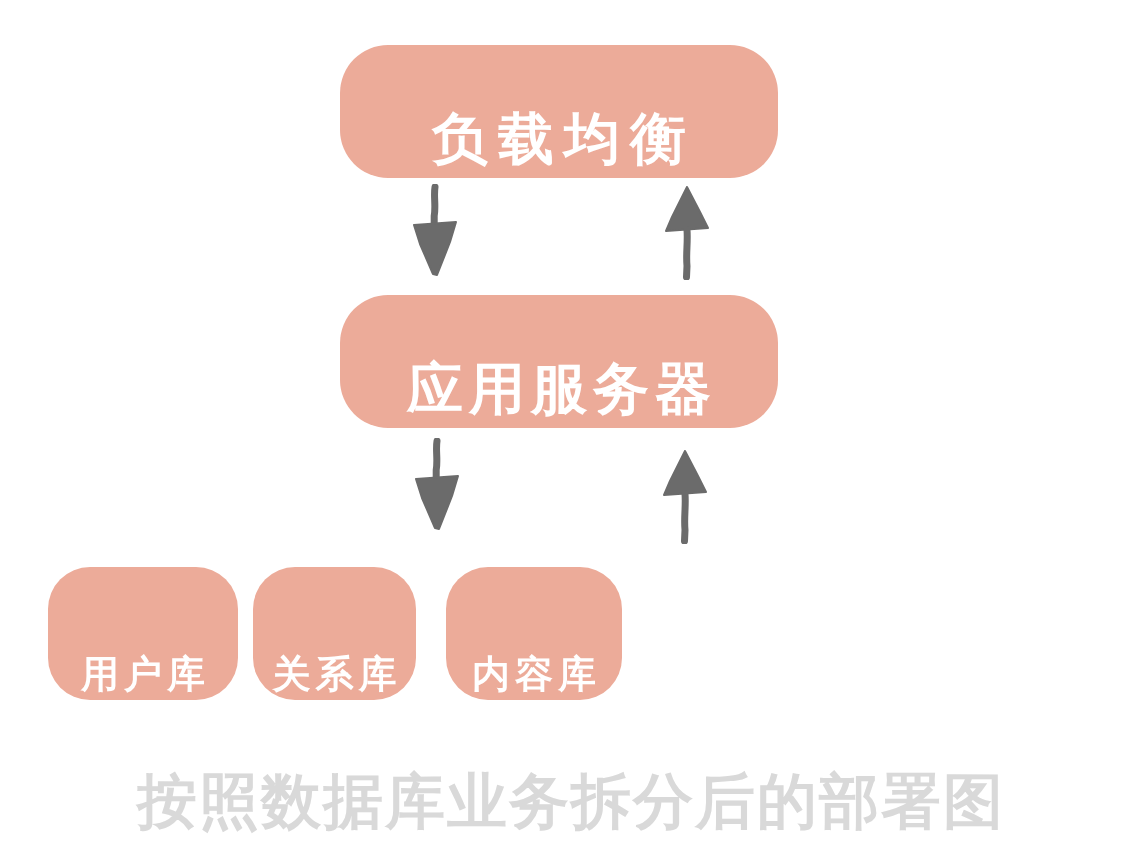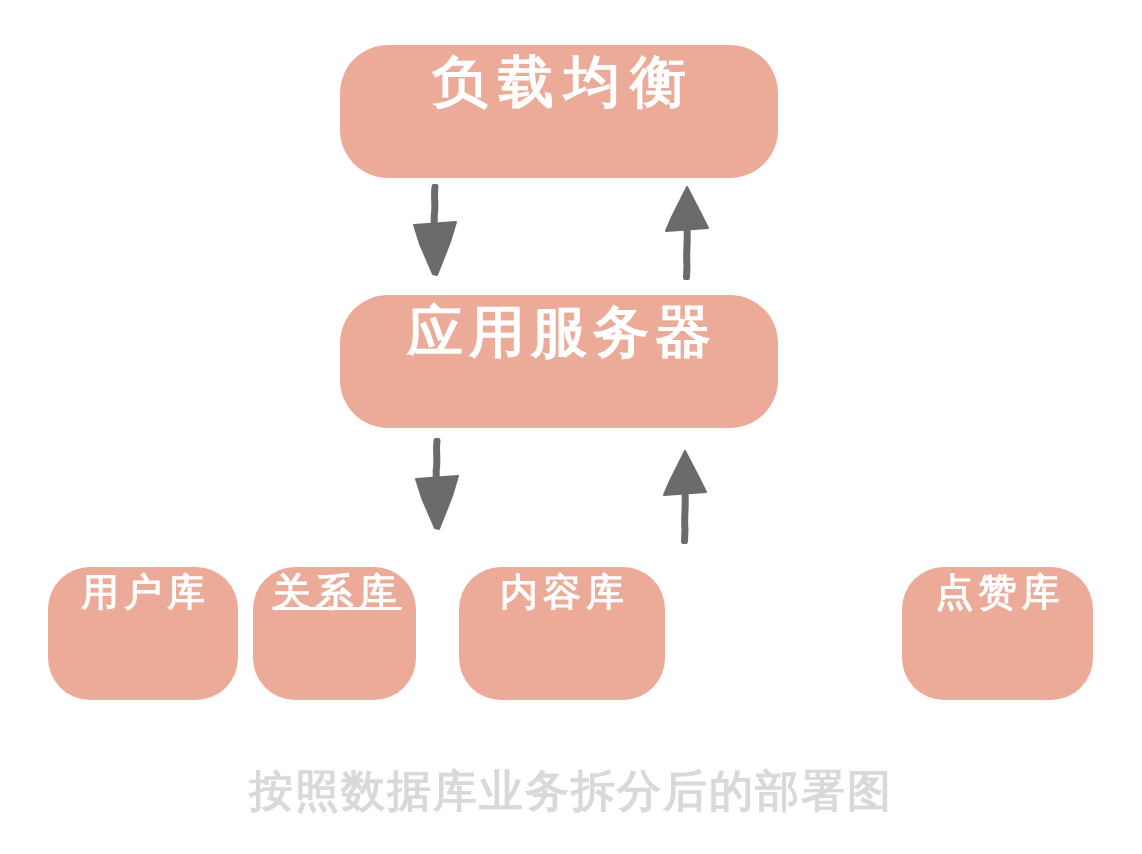--- a/index.html
+++ b/index.html
@@ -13,21 +13,21 @@
     width: 1142px;
     height: 854px;
     background: var(--background, #ffffff);
     overflow: hidden;
   }
   .node {
     position: absolute;
     background: var(--node-fill, #ecab99);
     color: var(--node-text, #ffffff);
     display: flex;
-    align-items: flex-start;
+    align-items: flex-end;
     justify-content: center;
     font-weight: bold;
     text-align: center;
     box-sizing: border-box;
   }
   .node-big {
     left: 340px;
     width: 438px;
     height: 133px;
     border-radius: 48px;
@@ -39,43 +39,43 @@
   .node-app  { top: 295px; letter-spacing: 6px; text-indent: 6px; }
   .node-db {
     top: 567px;
     height: 133px;
     border-radius: 42px;
     font-size: 38px;
     letter-spacing: 5px;
     text-indent: 5px;
   }
   .db-0 { left: 48px;  width: 190px; }
-  .db-1 { left: 253px; width: 163px; text-decoration: underline; }
-  .db-2 { left: 459px; width: 206px; }
+  .db-1 { left: 253px; width: 163px; }
+  .db-2 { left: 446px; width: 176px; }
   .db-3 { left: 690px; width: 193px; }
   .db-4 { left: 902px; width: 191px; }
   .arrow {
     position: absolute;
     width: 50px;
     height: 96px;
   }
   .arrow svg { display: block; width: 100%; height: 100%; }
   .arrow .ink { fill: var(--arrow, #6b6b6b); stroke: var(--arrow, #6b6b6b); }
   .arr-upper-down { left: 410px; top: 184px; }
   .arr-upper-up   { left: 662px; top: 184px; }
   .arr-lower-down { left: 412px; top: 438px; }
   .arr-lower-up   { left: 660px; top: 448px; }
   .caption {
     position: absolute;
     left: 0;
     top: 762px;
     width: 100%;
     text-align: center;
     color: var(--caption-text, #d9d9d9);
-    font-size: 44px;
+    font-size: 60px;
     font-weight: bold;
     letter-spacing: 2px;
   }
 </style>
 </head>
 <body>
 
 <div class="canvas">
 
   <div class="node node-big node-lb">
@@ -114,19 +114,16 @@
 
   <div class="node node-db db-0">
     <span>用户库</span>
   </div>
   <div class="node node-db db-1">
     <span>关系库</span>
   </div>
   <div class="node node-db db-2">
     <span>内容库</span>
   </div>
-  <div class="node node-db db-4">
-    <span>点赞库</span>
-  </div>
 
   <div class="caption">按照数据库业务拆分后的部署图</div>
 
 </div>
 
 </body></html>

